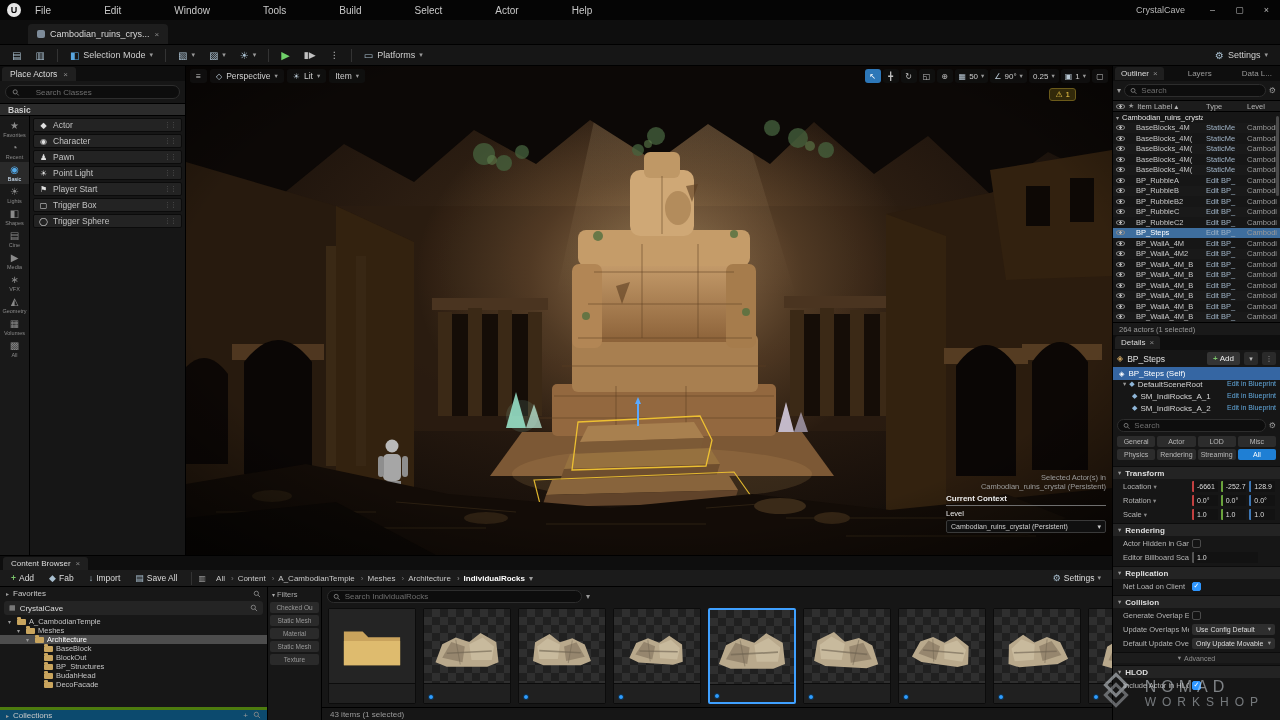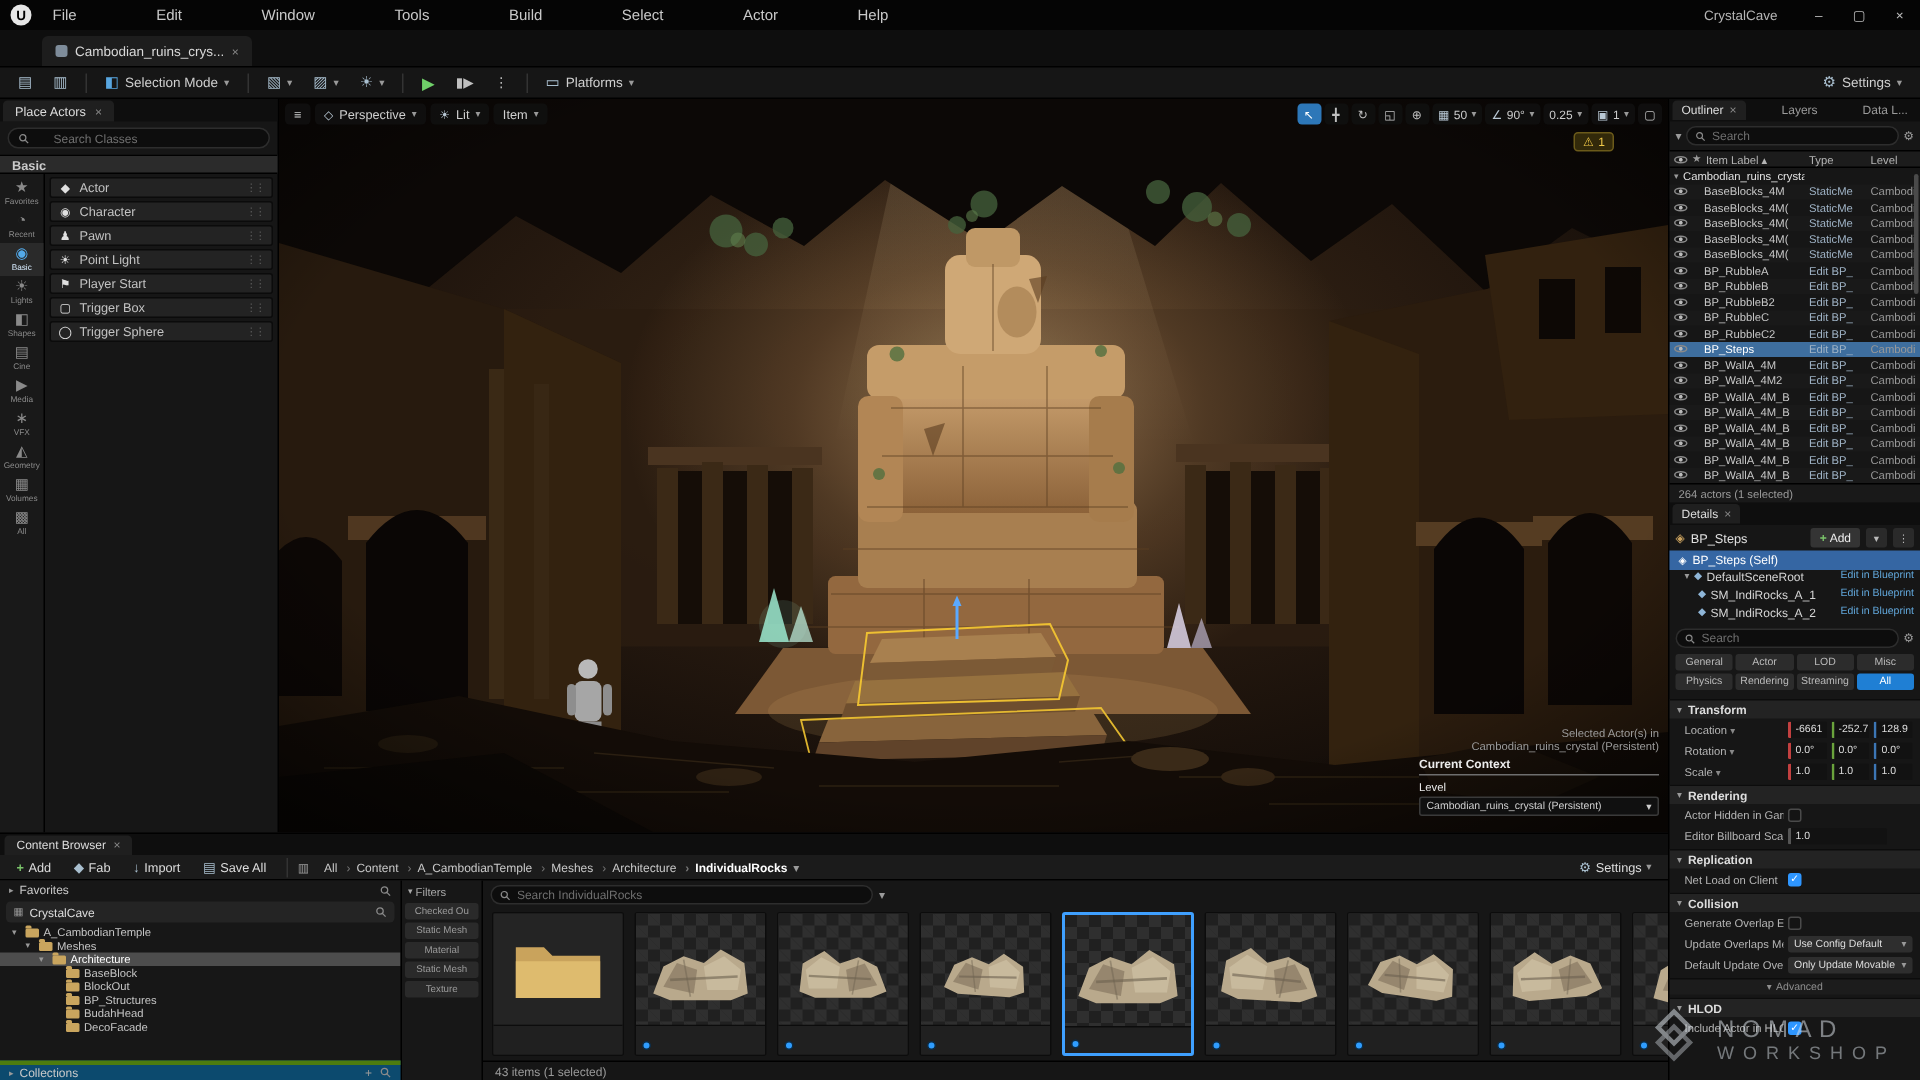--- a/index.html
+++ b/index.html
@@ -60,21 +60,21 @@
 .vbtn{height:14px;background:rgba(16,16,16,.85);border-radius:3px;display:flex;align-items:center;gap:4px;padding:0 6px;color:#d0d0d0;}
 .vbtn .ti{font-size:8px;color:#b9c8d4;}
 .vbtn .ca{font-size:6.5px;color:#999;}
 .vright{margin-left:auto;display:flex;align-items:center;gap:2px;}
 .vico{min-width:16px;height:14px;background:rgba(16,16,16,.85);border-radius:3px;display:flex;align-items:center;justify-content:center;font-size:8px;color:#c0c0c0;padding:0 2px;}
 .vico.active{background:#2d77b8;color:#fff;}
 .vsnap{height:14px;background:rgba(16,16,16,.85);border-radius:3px;display:flex;align-items:center;gap:3px;padding:0 4px;font-size:8px;color:#ccc;}
 .vsnap .ti{font-size:8px;color:#b9c8d4;}
 .vsnap .ca{font-size:6.5px;color:#999;}
 .vwarn{position:absolute;top:22px;right:36px;height:13px;background:rgba(58,48,12,.85);border:1px solid #6b5a1a;border-radius:3px;display:flex;align-items:center;gap:3px;padding:0 5px;font-size:8px;color:#f0c949;z-index:3;}
-.vctx{position:absolute;right:6px;bottom:11px;width:160px;font-size:7.5px;color:#9b9b9b;text-align:right;z-index:3;}
+.vctx{position:absolute;right:6px;bottom:22px;width:160px;font-size:7.5px;color:#9b9b9b;text-align:right;z-index:3;}
 .vctx .dim{line-height:9px;}
 .vctx .cc{color:#ececec;font-weight:bold;border-bottom:1px solid #6e6e6e;padding-bottom:2px;margin:3px 0;font-size:8px;text-align:left;}
 .vctx .lvl{color:#ececec;text-align:left;margin-bottom:2px;}
 .vctx .lvlbox{height:13px;background:#101010;border:1px solid #3a3a3a;border-radius:2px;display:flex;align-items:center;justify-content:space-between;padding:0 4px;font-size:7px;color:#cfcfcf;}
 
 
 .rightcol{position:absolute;left:1112px;top:66px;width:168px;height:654px;background:#161616;border-left:1px solid #000;display:flex;flex-direction:column;z-index:5;}
 .rtabs{height:15px;background:#0e0e0e;display:flex;align-items:center;gap:18px;padding-left:2px;flex:none;}
 .rtab{height:13px;padding:0 6px;display:flex;align-items:center;gap:4px;font-size:8px;color:#9a9a9a;border-radius:3px 3px 0 0;}
 .rtab.active{background:#1f1f1f;color:#ddd;}

